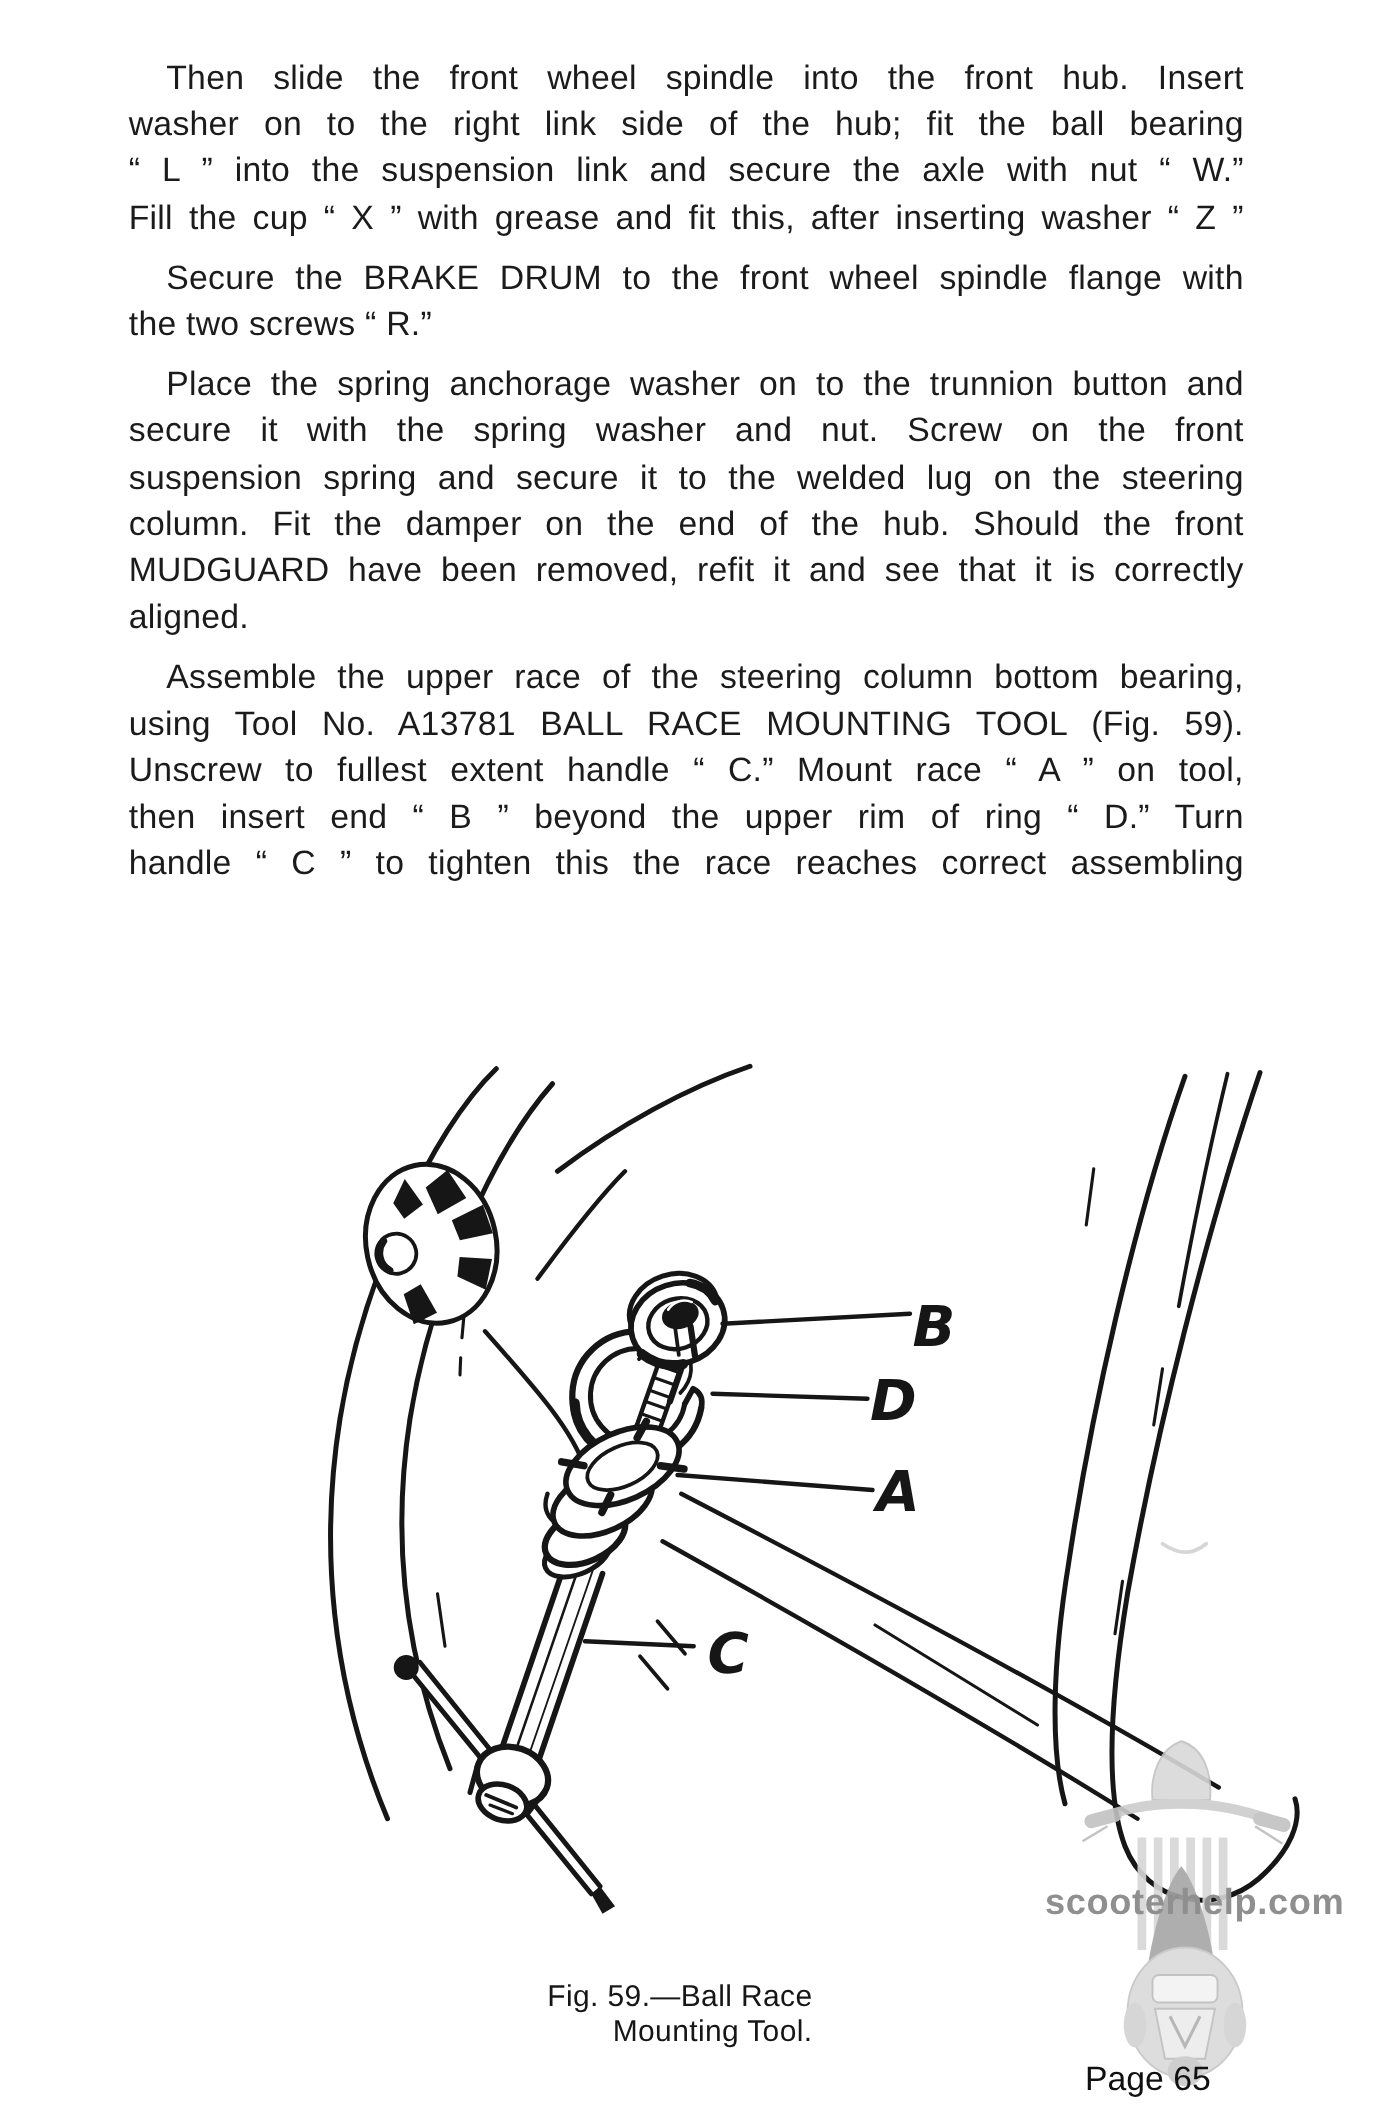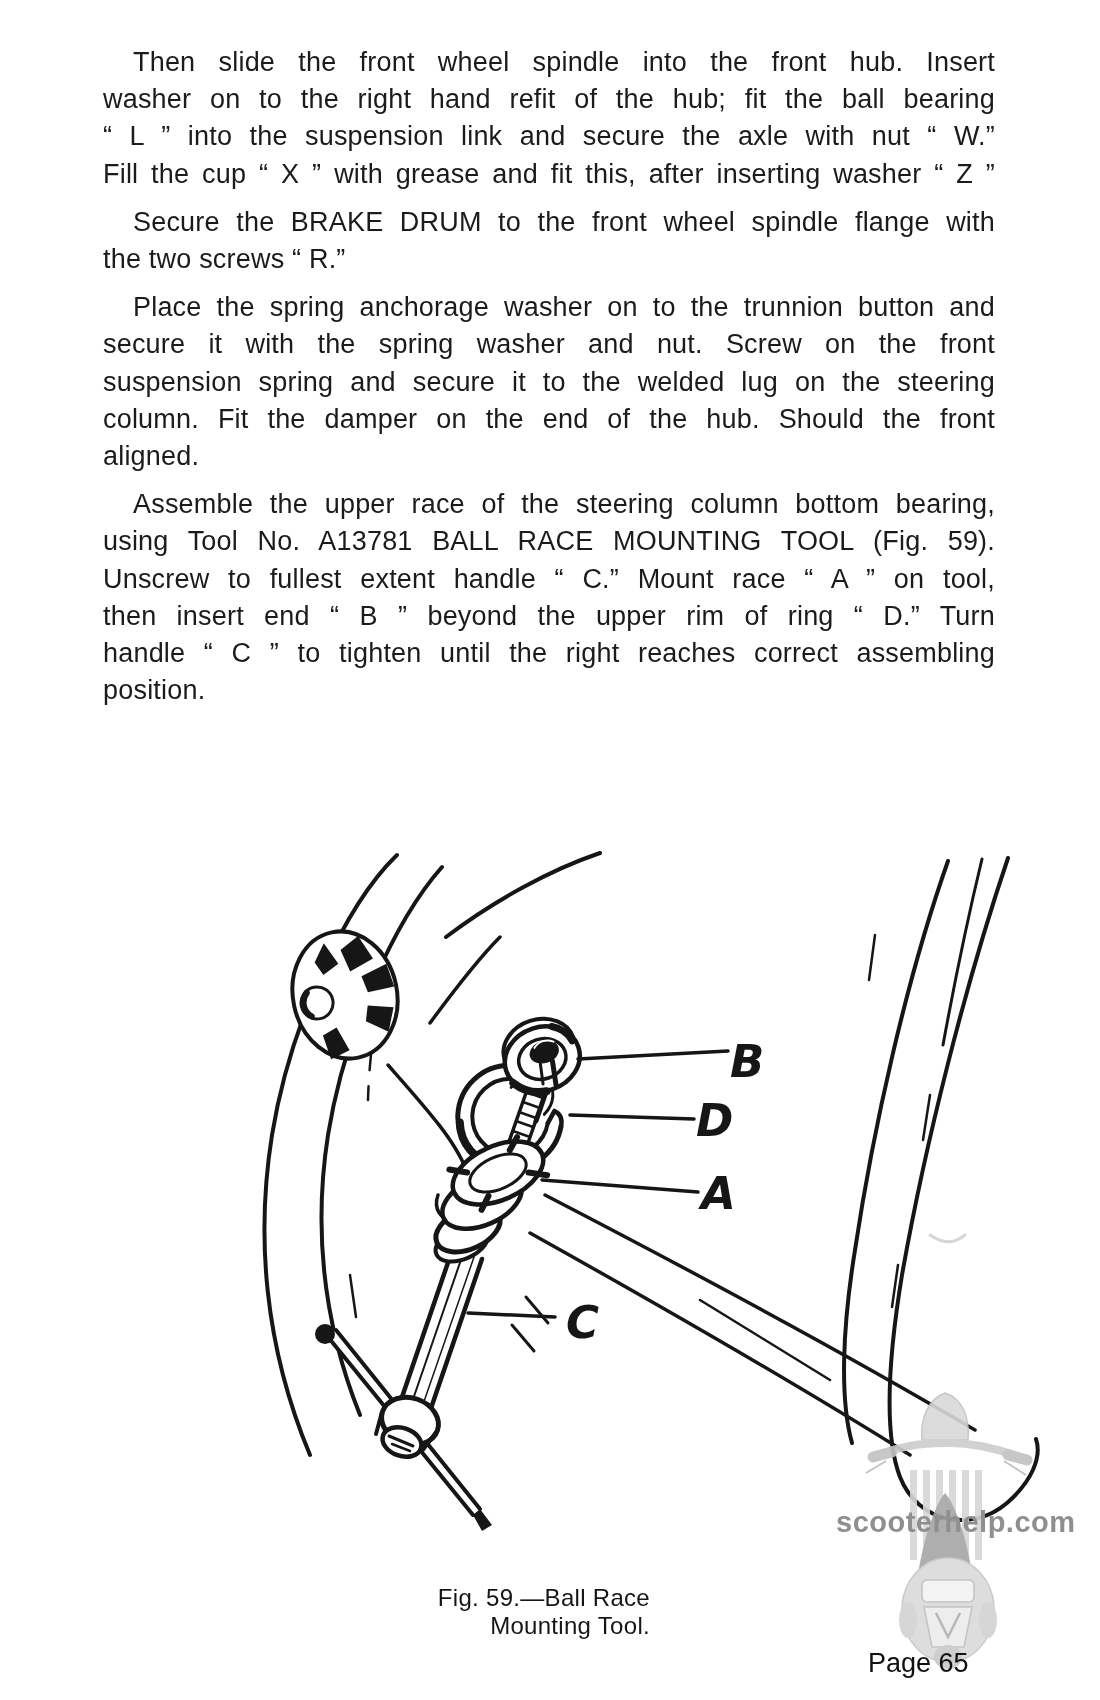--- a/index.html
+++ b/index.html
@@ -21,42 +21,42 @@
   svg{display:block;}
 </style>
 </head>
 <body>
 
 <div class="page">
 
   <div class="text-block">
       <div class="para">
         <div class="line first">Then slide the front wheel spindle into the front hub.  Insert</div>
-        <div class="line">washer on to the right hand refit of the hub; fit the ball bearing</div>
+        <div class="line">washer on to the right link side of the hub; fit the ball bearing</div>
         <div class="line">“ L ” into the suspension link and secure the axle with nut “ W.”</div>
         <div class="line">Fill the cup “ X ” with grease and fit this, after inserting washer “ Z ”</div>
       </div>
       <div class="para">
         <div class="line first">Secure the BRAKE DRUM to the front wheel spindle flange with</div>
         <div class="line last">the two screws “ R.”</div>
       </div>
       <div class="para">
         <div class="line first">Place the spring anchorage washer on to the trunnion button and</div>
         <div class="line">secure it with the spring washer and nut.  Screw on the front</div>
         <div class="line">suspension spring and secure it to the welded lug on the steering</div>
         <div class="line">column.  Fit the damper on the end of the hub.  Should the front</div>
+        <div class="line">MUDGUARD have been removed, refit it and see that it is correctly</div>
         <div class="line last">aligned.</div>
       </div>
       <div class="para">
         <div class="line first">Assemble the upper race of the steering column bottom bearing,</div>
         <div class="line">using Tool No. A13781 BALL RACE MOUNTING TOOL (Fig. 59).</div>
         <div class="line">Unscrew to fullest extent handle “ C.”  Mount race “ A ” on tool,</div>
         <div class="line">then insert end “ B ” beyond the upper rim of ring “ D.”  Turn</div>
-        <div class="line">handle “ C ” to tighten until the right reaches correct assembling</div>
-        <div class="line last">position.</div>
+        <div class="line">handle “ C ” to tighten this the race reaches correct assembling</div>
       </div>
     </div>
 
   <div class="figure-wrap">
     <svg width="830" height="715" viewBox="0 0 830 715" fill="none" stroke="#161616" stroke-linecap="round" stroke-linejoin="round">
 
       <path d="M 700,390 C 715,400 725,398 735,390" stroke="#d6d6d6" stroke-width="3"></path>
 
       <g>
         <path d="M 167,10 C 115,60 60,180 42,290 C 26,390 34,500 80,610" stroke-width="4"></path>

